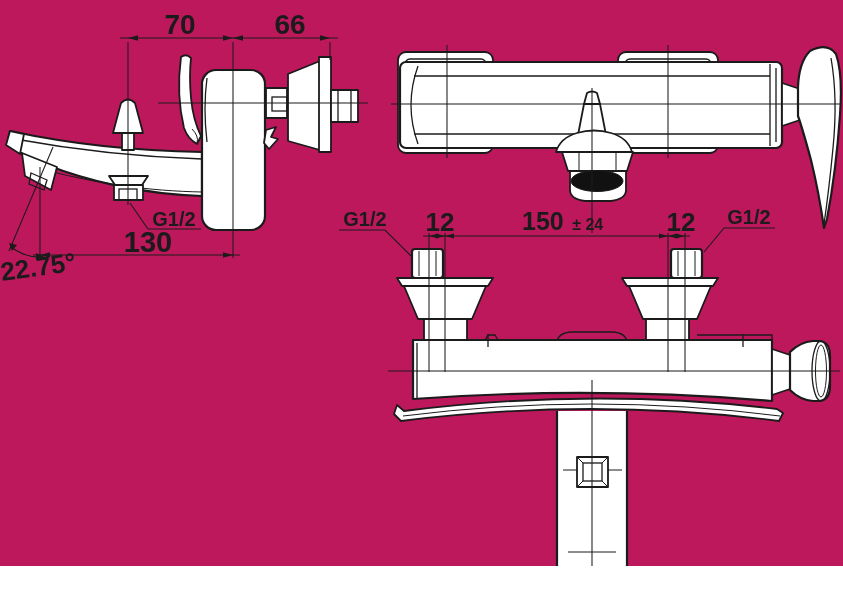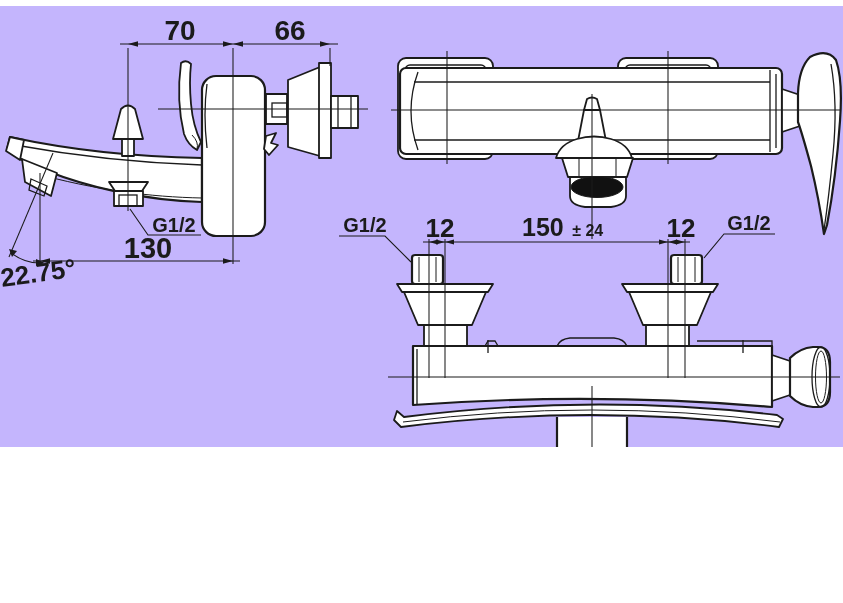--- a/index.html
+++ b/index.html
@@ -1,16 +1,16 @@
 <!DOCTYPE html>
 <html><head>
 <meta charset="utf-8">
 <style>
   html,body{margin:0;padding:0;background:#ffffff;}
-  .canvas{position:relative;width:843px;height:441px;background:#c4b5fd;overflow:hidden;margin-top:6px;}
+  .canvas{position:relative;width:843px;height:566px;background:#be185d;overflow:hidden;}
   svg{position:absolute;left:0;top:0;}
   .ol  {fill:#ffffff;stroke:#1b1b1b;stroke-width:2.2;stroke-linejoin:round;}
   .ol2 {fill:#ffffff;stroke:#1b1b1b;stroke-width:1.8;stroke-linejoin:round;}
   .det {fill:none;stroke:#1b1b1b;stroke-width:1.3;}
   .thin{fill:none;stroke:#1b1b1b;stroke-width:1;}
   .cl  {fill:none;stroke:#1b1b1b;stroke-width:1.05;}
   .dim {fill:none;stroke:#1b1b1b;stroke-width:1.1;}
   .arr {fill:#1b1b1b;stroke:none;}
   .hole{fill:#111111;stroke:#1b1b1b;stroke-width:1;}
   text {font-family:"Liberation Sans","DejaVu Sans",sans-serif;font-weight:700;fill:#1b1b1b;}

